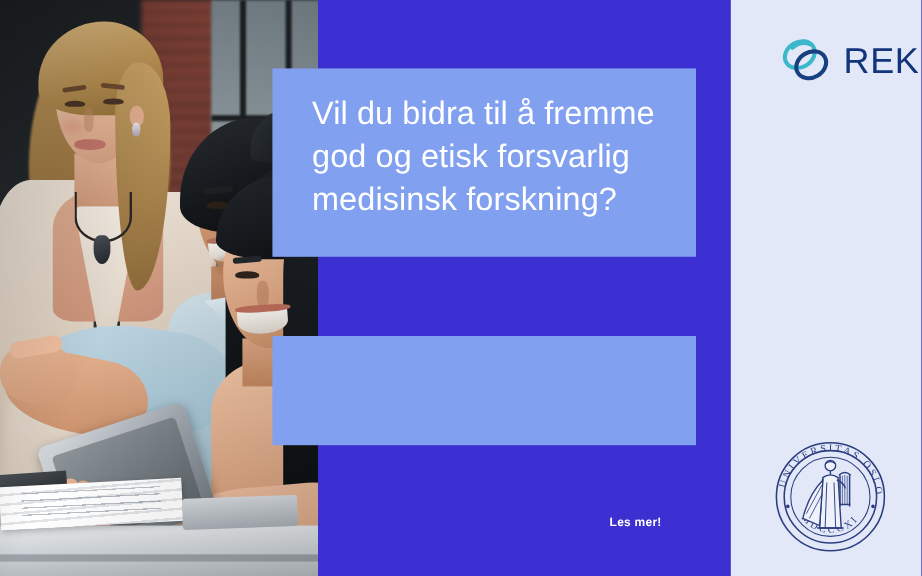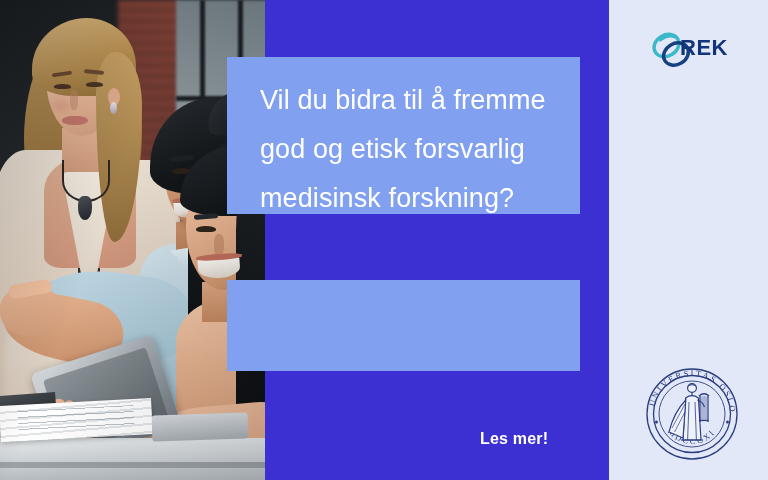--- a/index.html
+++ b/index.html
@@ -332,50 +332,50 @@
     background:#82A0F0;
   }
   .box1 { left:227px; top:57px;  width:353px; height:157px; }
   .box2 { left:227px; top:280px; width:353px; height:91px; }
 
   .headline {
     position:absolute;
     left:260px; top:76px; width:300px;
     color:#ffffff;
     font-size:27px;
-    line-height:49px;
+    line-height:36px;
     font-weight:400;
     letter-spacing:.1px;
   }
   .subline {
     position:absolute;
     left:265px; top:290px; width:310px;
     color:#ffffff;
     font-size:21.5px;
     line-height:30px;
     font-weight:bold;
     letter-spacing:.1px;
   }
   .cta {
     position:absolute;
-    left:480px; top:430px;
+    left:508px; top:430px;
     color:#ffffff;
-    font-size:16px;
+    font-size:10px;
     font-weight:bold;
     letter-spacing:.2px;
   }
 
   
   .rek {
     position:absolute; left:651px; top:28px;
     width:86px; height:42px;
   }
   .rek-txt {
-    position:absolute; left:29px; top:7px;
-    font-size:22px; font-weight:bold;
+    position:absolute; left:52px; top:7px;
+    font-size:30px; font-weight:normal;
     color:#12347A;
     letter-spacing:.5px;
   }
 
   
   .seal {
     position:absolute; left:640px; top:362px;
     width:104px; height:104px;
   }
 </style>

